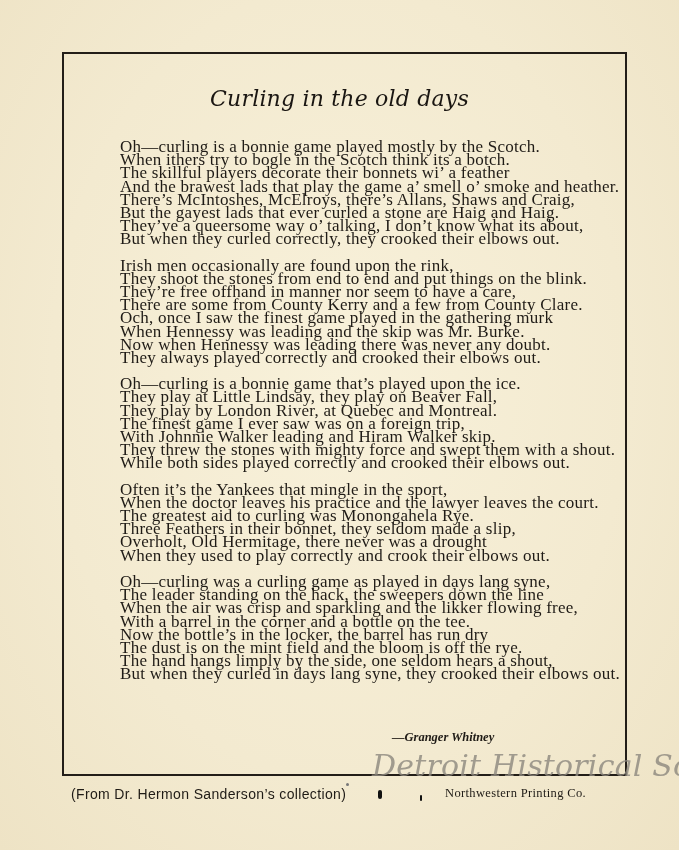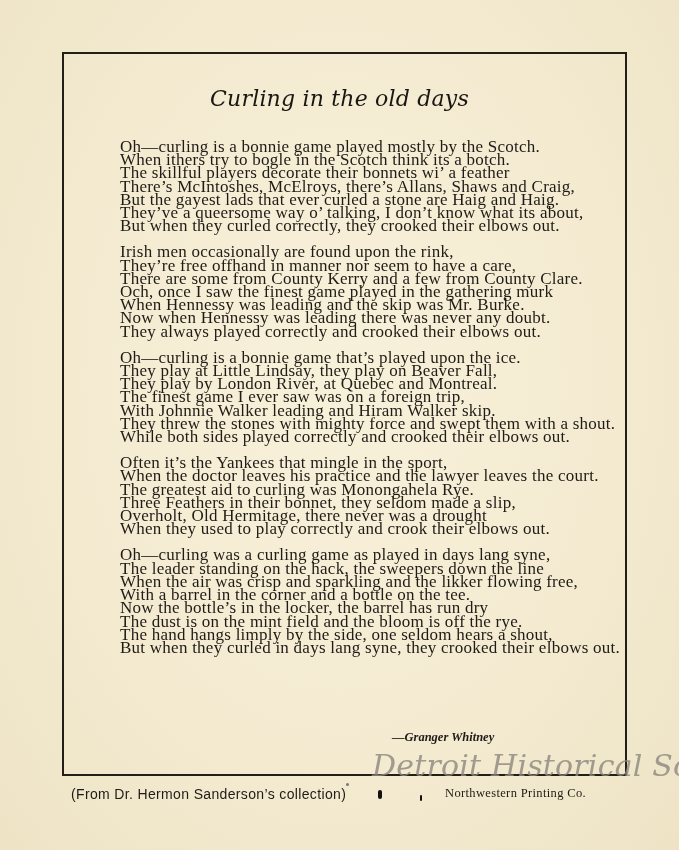--- a/index.html
+++ b/index.html
@@ -65,27 +65,29 @@
 <div class="page">
   <div class="frame"></div>
 
   <h1 class="title">Curling in the old days</h1>
 
   <div class="poem">
     <div class="stanza">
       <span class="line">Oh—curling is a bonnie game played mostly by the Scotch.</span>
       <span class="line">When ithers try to bogle in the Scotch think its a botch.</span>
       <span class="line">The skillful players decorate their bonnets wi’ a feather</span>
+      <span class="line">And the brawest lads that play the game a’ smell o’ smoke and heather.</span>
       <span class="line">There’s McIntoshes, McElroys, there’s Allans, Shaws and Craig,</span>
       <span class="line">But the gayest lads that ever curled a stone are Haig and Haig.</span>
       <span class="line">They’ve a queersome way o’ talking, I don’t know what its about,</span>
       <span class="line">But when they curled correctly, they crooked their elbows out.</span>
     </div>
     <div class="stanza">
       <span class="line">Irish men  occasionally are  found upon the rink,</span>
+      <span class="line">They shoot the stones from end to end and put things on the blink.</span>
       <span class="line">They’re free offhand in manner nor seem to have a care,</span>
       <span class="line">There are some from County Kerry and a few from County Clare.</span>
       <span class="line">Och, once I saw the finest game played in the gathering murk</span>
       <span class="line">When Hennessy was leading and the skip was Mr. Burke.</span>
       <span class="line">Now when Hennessy was leading there was never any doubt.</span>
       <span class="line">They always played correctly and crooked their elbows out.</span>
     </div>
     <div class="stanza">
       <span class="line">Oh—curling is a bonnie game that’s played upon the ice.</span>
       <span class="line">They play at Little Lindsay, they play on Beaver Fall,</span>

